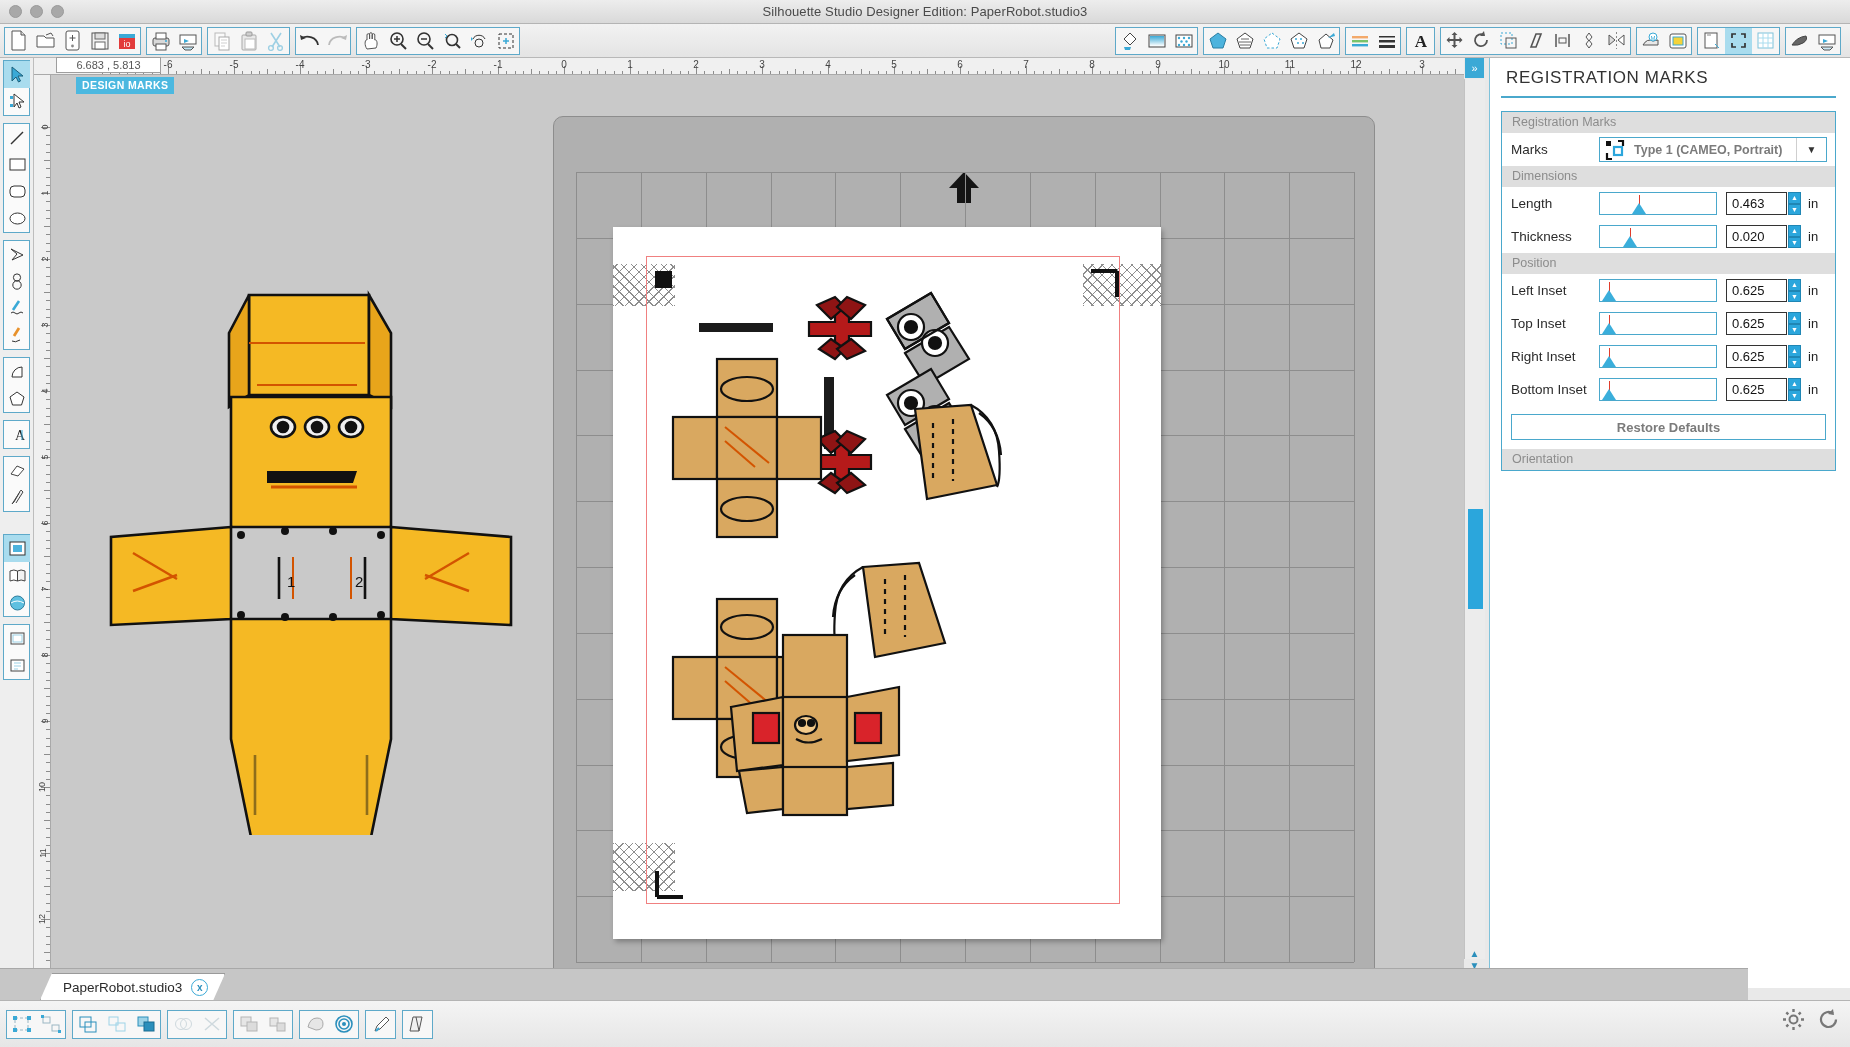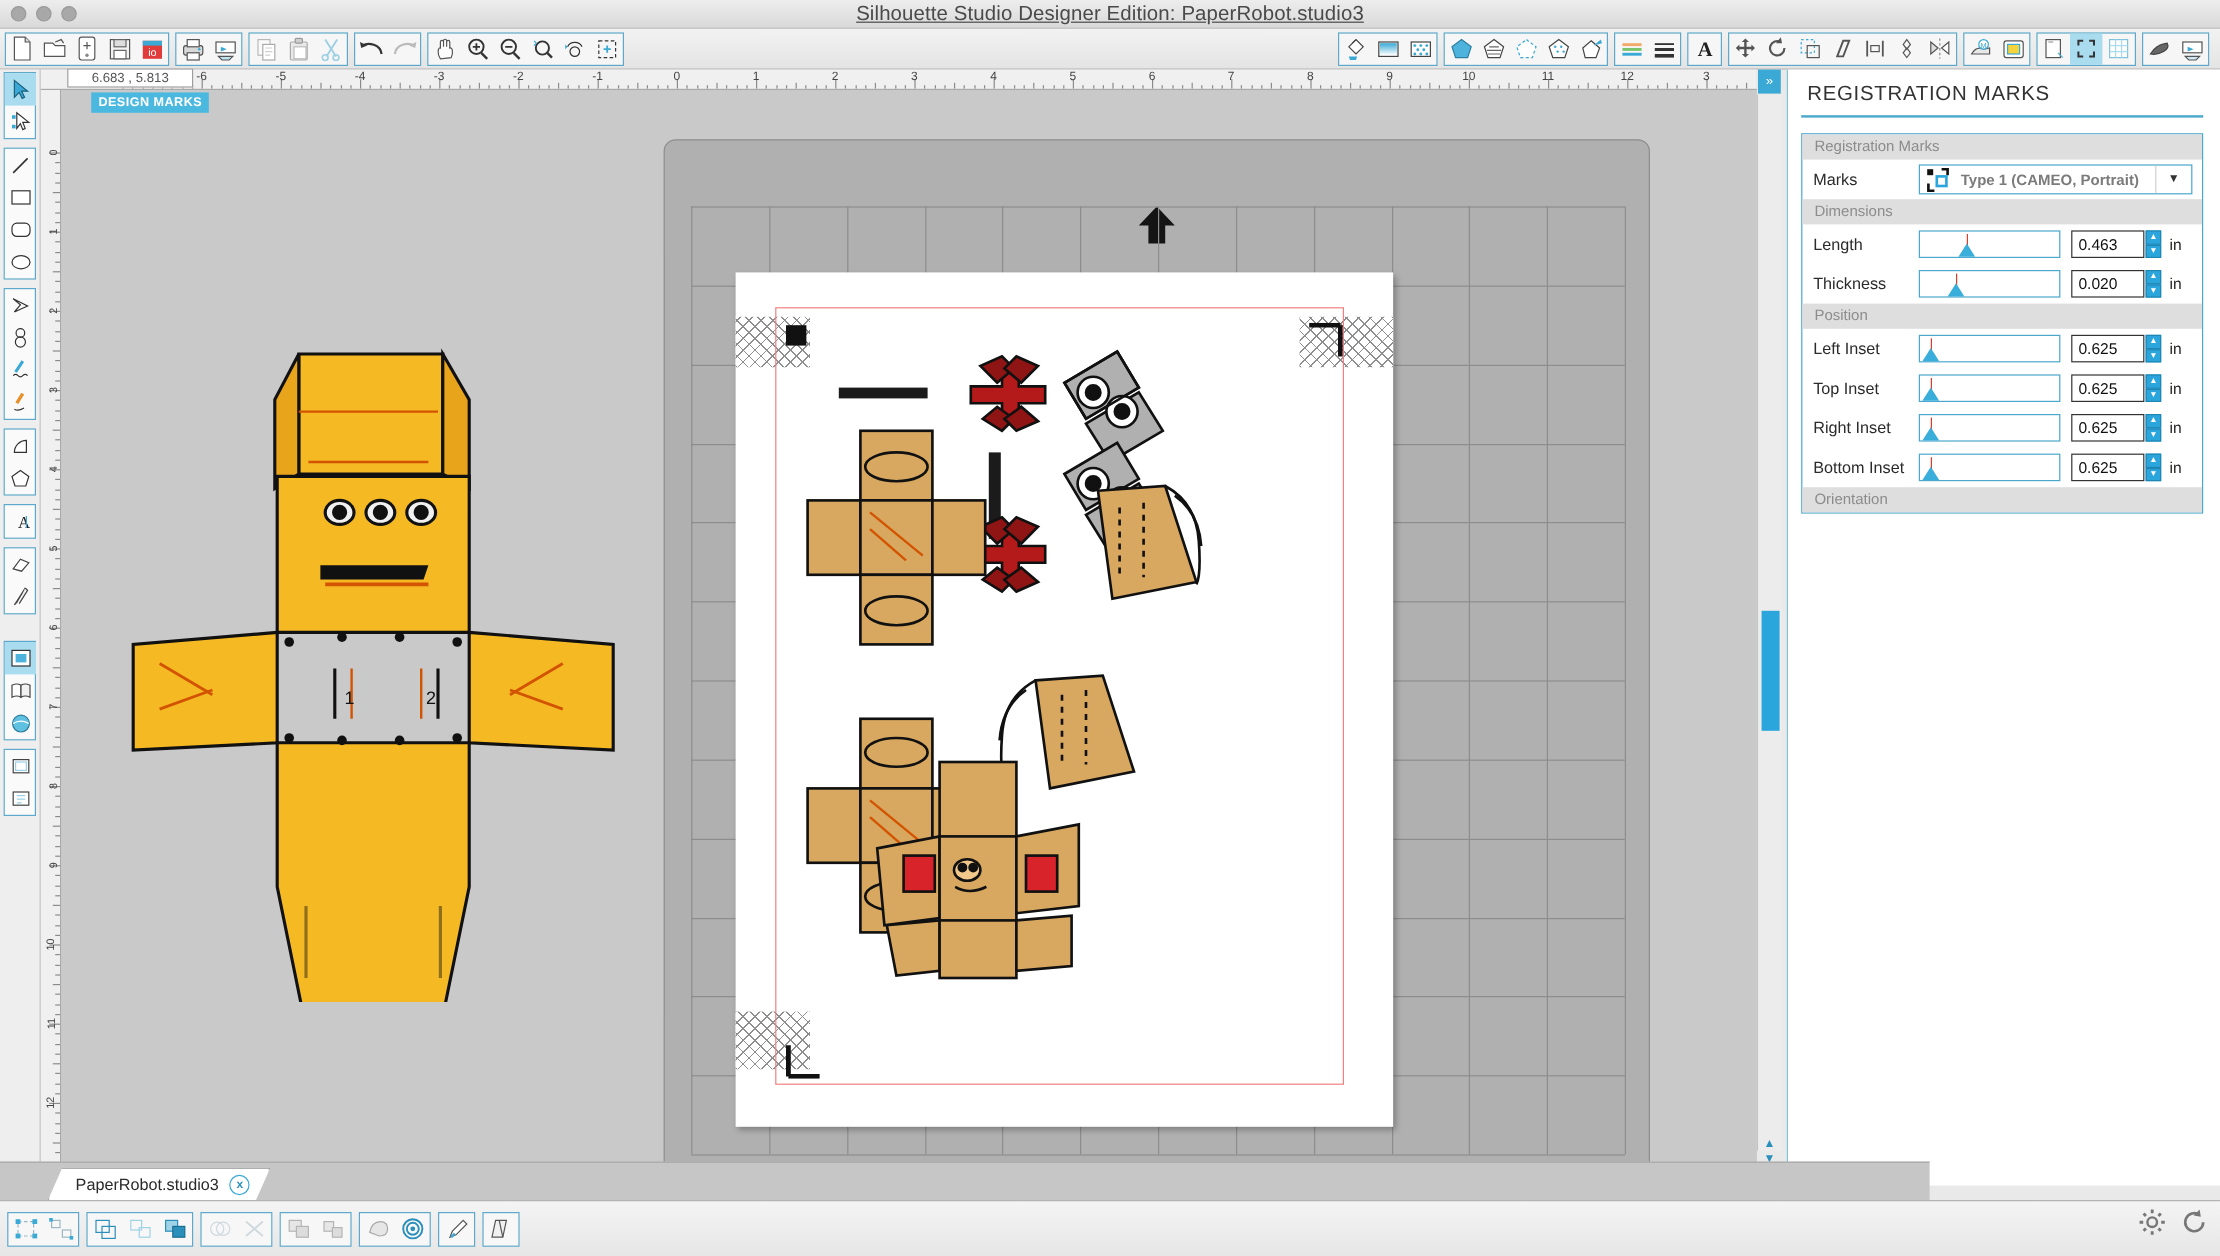--- a/index.html
+++ b/index.html
@@ -11,21 +11,21 @@
   }
   .app { position:relative; width:1850px; height:1047px; background:#e9e9e9; }
 
   
   .titlebar {
     position:absolute; top:0; left:0; width:1850px; height:24px;
     background: linear-gradient(#ededed,#d9d9d9);
     border-bottom:1px solid #b4b4b4;
     display:flex; align-items:center; justify-content:center;
   }
-  .titlebar .title { font-size:17px; color:#4a4a4a; letter-spacing:.1px;text-decoration:underline;}
+  .titlebar .title { font-size:13px; color:#4a4a4a; letter-spacing:.1px;}
   .winbtns { position:absolute; left:9px; top:5px; display:flex; gap:8px; }
   .winbtns i { width:13px; height:13px; border-radius:50%; background:#a8a8a8; display:block;
                border:1px solid #9a9a9a; }
 
   
   .toolbar {
     position:absolute; top:24px; left:0; width:1850px; height:34px;
     background: linear-gradient(#f2f2f2,#e4e4e4);
     border-bottom:1px solid #b8b8b8;
     display:flex; align-items:center; padding:0 4px;
@@ -134,21 +134,21 @@
   
   .collapse { position:absolute; left:1465px; top:58px; width:19px; height:20px;
               background:#3aa9d6; color:#fff; font-size:11px; display:flex;
               align-items:center; justify-content:center; }
   .vscroll { position:absolute; left:1464px; top:79px; width:21px; height:880px; background:#ececec;
              border-left:1px solid #c2c2c2; }
   .vthumb { position:absolute; left:3px; top:430px; width:15px; height:100px; background:#2ba6dc; }
   .vbtns { position:absolute; left:1464px; bottom:60px; width:21px; }
 
   
-  .tabstrip { position:absolute; left:0; bottom:47px; width:1608px; height:32px; background:#c6c6c6;
+  .tabstrip { position:absolute; left:0; bottom:47px; width:1748px; height:32px; background:#c6c6c6;
               border-top:1px solid #a8a8a8; }
   .doctab { position:absolute; left:40px; bottom:0; height:27px; background:#fff;
             border:1px solid #9a9a9a; border-bottom:none;
             display:flex; align-items:center; gap:9px; padding:0 16px 0 22px;
             font-size:13.5px; color:#2a2a2a;
             clip-path: polygon(12px 0, 100% 0, calc(100% - 12px) 100%, 0 100%); }
   .doctab .x { width:17px; height:17px; border-radius:50%; border:1px solid #3aa9d6;
                color:#2b8fbc; font-size:10px; display:flex; align-items:center;
                justify-content:center; background:#fff; font-weight:bold; }
   .hscroll { position:absolute; left:0; bottom:47px; width:1448px; height:14px; background:#dcdcdc; }
@@ -1268,20 +1268,21 @@
               <div class="knob" style="left:calc(8% - 7px)"></div>
           </div>
           <div class="numfield">0.625</div>
           <div class="spin">
               <div>▲</div>
               <div>▼</div>
             </div>
           <div class="unit">in</div>
         </div>
 
+        <div class="restore">Restore Defaults</div>
 
         <div class="sechead">Orientation</div>
 
 
       </div>
     </div>
   </div>
 
   <div class="hscroll">
     <div class="hthumb"></div>

